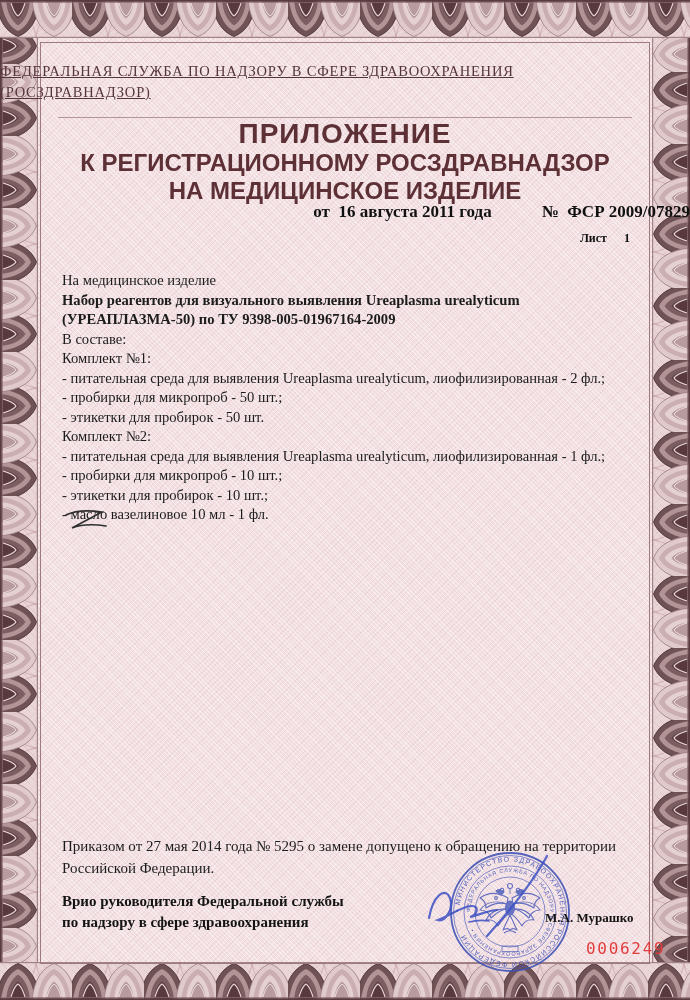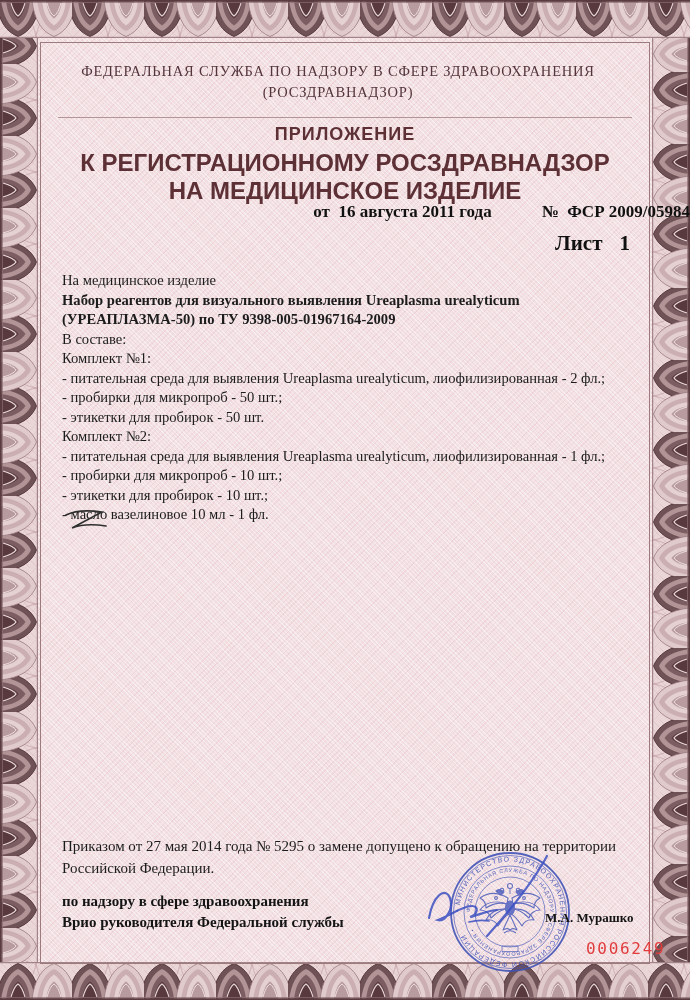--- a/index.html
+++ b/index.html
@@ -18,42 +18,43 @@
   .band-bottom{left:0;top:962px;transform:scaleY(-1);}
   .band-left{left:0;top:1000px;transform:rotate(-90deg);transform-origin:0 0;}
   .band-right{left:690px;top:0;transform:rotate(90deg);transform-origin:0 0;}
   .frame{
     position:absolute;z-index:2;
     top:42px;left:40px;right:40px;bottom:36px;
     border:1px solid #9d7a7e;
   }
   .abs{position:absolute;z-index:3;}
   .agency{
-    top:61px;left:0;right:14px;text-align:center;
+    top:61px;left:0;right:14px;
     font-size:14.5px;line-height:21px;letter-spacing:.8px;
     color:#54353b;
+    text-decoration:underline;
   }
   .rule{top:117px;left:58px;right:58px;height:1px;background:#b39497;}
   .title{
     top:119px;left:0;right:0;text-align:center;
     font-family:"Liberation Sans", sans-serif;font-weight:bold;
     color:#5d3036;
   }
-  .title-l1{font-size:18px;line-height:30px;letter-spacing:1px;}
+  .title-l1{font-size:28px;line-height:30px;letter-spacing:1px;}
   .title-l2{font-size:24px;line-height:28px;}
   .title-l3{font-size:24px;line-height:28px;}
   .date-row{
     top:202px;left:20px;right:0;
     display:flex;justify-content:flex-end;gap:50px;
     font-weight:bold;font-size:17px;color:#111;
   }
   .date-row span{white-space:pre;}
   .sheet-row{
     top:231px;right:60px;text-align:right;
-    font-weight:bold;font-size:21px;color:#111;
+    font-weight:bold;font-size:12px;color:#111;
   }
   .sheet-num{display:inline-block;margin-left:17px;}
   .body-text{
     top:271px;left:62px;
     font-size:14.6px;line-height:19.5px;color:#1c1c1c;
     white-space:nowrap;
   }
   .bold{font-weight:bold;}
   .order-block{
     top:836px;left:62px;
@@ -133,21 +134,21 @@
   <div class="abs rule"></div>
 
   <div class="abs title">
     <div class="title-l1">ПРИЛОЖЕНИЕ</div>
     <div class="title-l2">К РЕГИСТРАЦИОННОМУ РОСЗДРАВНАДЗОР</div>
     <div class="title-l3">НА МЕДИЦИНСКОЕ ИЗДЕЛИЕ</div>
   </div>
 
   <div class="abs date-row">
     <span>от  16 августа 2011 года</span>
-    <span>№  ФСР 2009/05984</span>
+    <span>№  ФСР 2009/07829</span>
   </div>
 
   <div class="abs sheet-row">
     <span>Лист</span><span class="sheet-num">1</span>
   </div>
 
   <div class="abs body-text">
     <div>На медицинское изделие</div>
     <div class="bold">Набор реагентов для визуального выявления Ureaplasma urealyticum</div>
     <div class="bold">(УРЕАПЛАЗМА-50) по ТУ 9398-005-01967164-2009</div>
@@ -166,22 +167,22 @@
   <svg class="abs zmark" width="46" height="26" viewBox="0 0 46 26">
     <path d="M4,7 C14,2 26,2 40,4 L10,20 C20,16 32,16 44,18" fill="none" stroke="#2f2f2f" stroke-width="1.6" stroke-linecap="round"></path>
   </svg>
 
   <div class="abs order-block">
     <div>Приказом от 27 мая 2014 года № 5295 о замене допущено к обращению на территории</div>
     <div>Российской Федерации.</div>
   </div>
 
   <div class="abs signatory">
+    <div>Врио руководителя Федеральной службы</div>
     <div>по надзору в сфере здравоохранения</div>
-    <div>Врио руководителя Федеральной службы</div>
   </div>
   <div class="abs signatory-name">М.А. Мурашко</div>
 
   <svg class="abs stamp" width="124" height="124" viewBox="0 0 124 124">
     <g stroke="#3e51b6" fill="none">
       <circle cx="62" cy="62" r="59" stroke-width="1.8"></circle>
       <circle cx="62" cy="62" r="56.5" stroke-width="0.7"></circle>
       <circle cx="62" cy="62" r="46" stroke-width="0.7"></circle>
       <circle cx="62" cy="62" r="35" stroke-width="0.7"></circle>
       <rect x="54" y="96" width="16" height="5.5" stroke-width="0.7"></rect>

